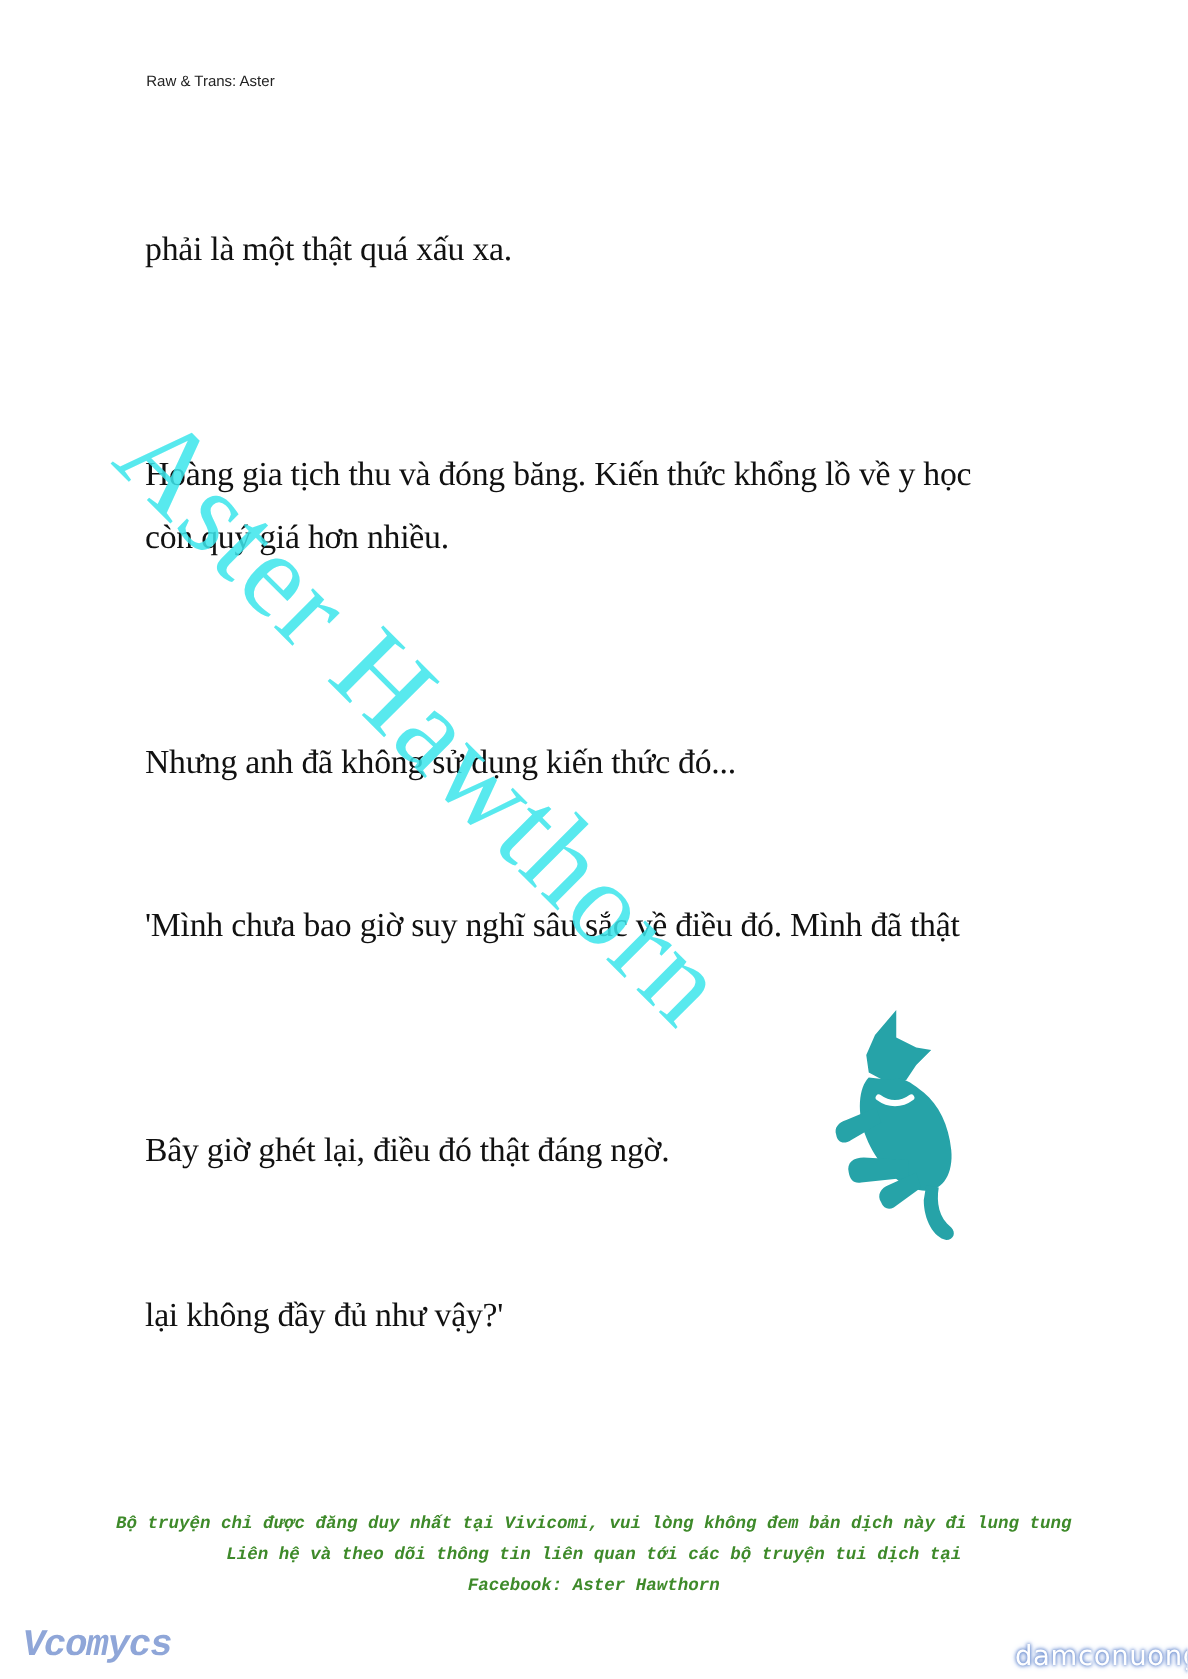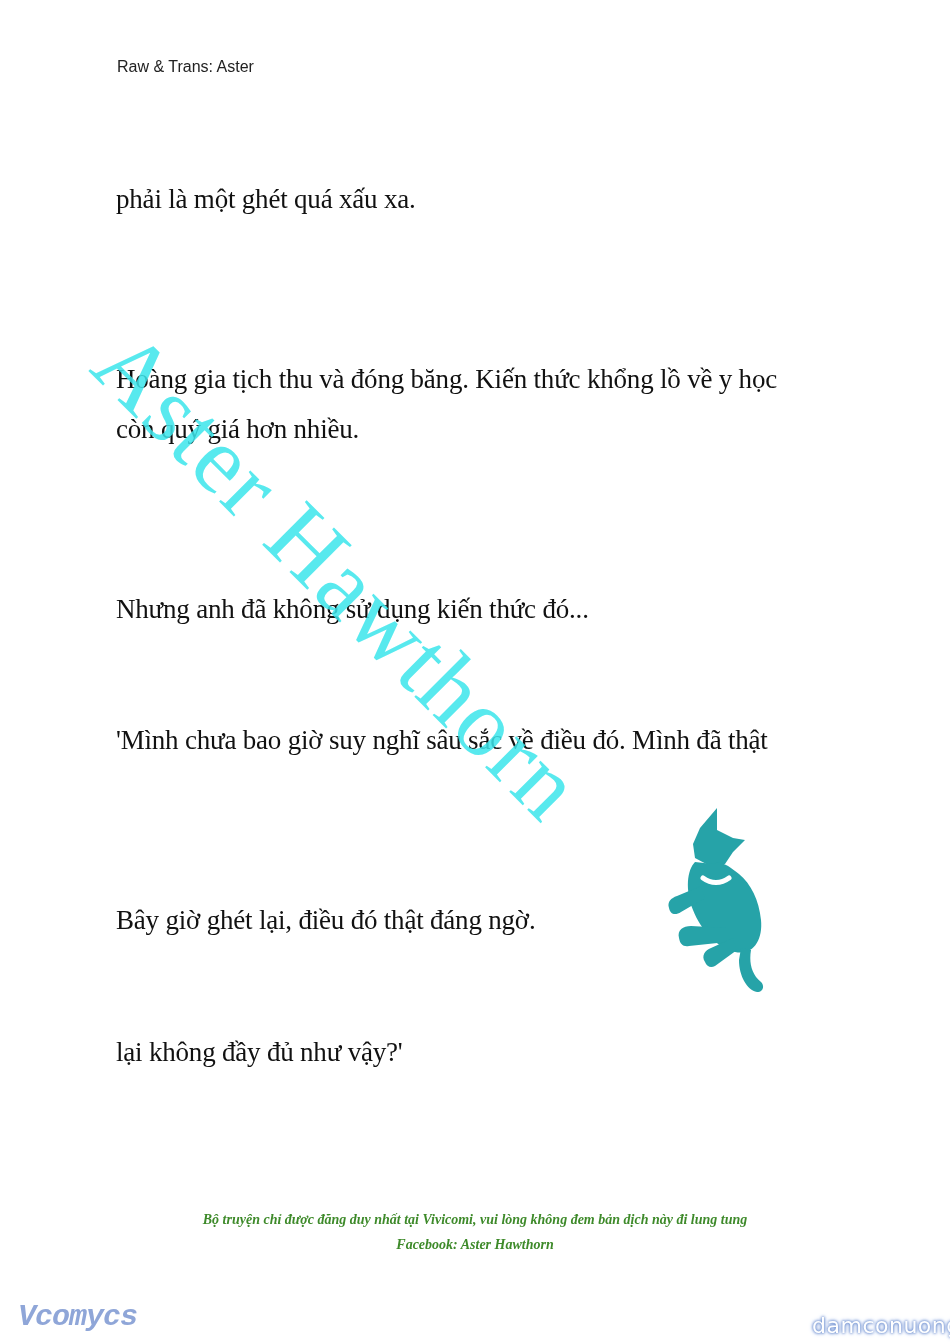--- a/index.html
+++ b/index.html
@@ -3,21 +3,21 @@
   <meta charset="utf-8">
   <style>
     html, body { margin: 0; padding: 0; }
     body {
       width: 950px; height: 1343px; background: #ffffff;
       position: relative; overflow: hidden;
       font-family: "Liberation Serif", serif; color: #111111;
     }
     .header {
       position: absolute; left: 117px; top: 58px;
-      font-family: "Liberation Sans", sans-serif; font-size: 16px; color: #222;
+      font-family: "Liberation Sans", sans-serif; font-size: 12px; color: #222;
     }
     .para {
       position: absolute; left: 116px; width: 740px;
       font-size: 27px; line-height: 50px; color: #111;
       letter-spacing: -0.2px;
     }
     .p1 { top: 174px; }
     .p2 { top: 354px; }
     .p3 { top: 584px; }
     .p4 { top: 715px; }
@@ -27,42 +27,42 @@
       position: absolute; left: 60px; top: 578px;
       transform: rotate(45deg); transform-origin: 0 0;
       font-family: "Liberation Serif", serif; font-size: 96px;
       color: #3ce6ec; opacity: 0.85; white-space: nowrap;
       pointer-events: none; letter-spacing: 2px;
     }
     .watermark { left: 150px; top: 308px; }
     .cat { position: absolute; left: 655px; top: 800px; width: 130px; height: 195px; }
     .footer {
       position: absolute; left: 0; width: 950px; top: 1207px; text-align: center;
-      font-family: Liberation Serif, serif; font-style: italic; font-weight: bold;
+      font-family: Liberation Mono, monospace; font-style: italic; font-weight: bold;
       font-size: 14px; line-height: 25px; color: #3e8a2a;
     }
     .logo-left {
       position: absolute; left: 18px; top: 1300px;
       font-family: Liberation Mono, monospace; font-style: italic; font-weight: bold;
       font-size: 30px; color: #8fa6d8; letter-spacing: -1px;
     }
     .logo-right {
       position: absolute; left: 812px; top: 1313px;
       font-family: "DejaVu Sans", sans-serif; font-size: 22px; color: #ffffff;
       text-shadow: 0 0 3px #6d8fd0, 0 0 3px #6d8fd0, 0 0 5px #9fb6e6;
       letter-spacing: 0.5px;
     }
   </style>
 </head>
 <body>
 
 <div class="header">Raw &amp; Trans: Aster</div>
 
 <div class="para p1">
-  <div>phải là một ghét quá xấu xa.</div>
+  <div>phải là một thật quá xấu xa.</div>
 </div>
 <div class="para p2">
   <div>Hoàng gia tịch thu và đóng băng. Kiến thức khổng lồ về y học</div>
   <div>còn quý giá hơn nhiều.</div>
 </div>
 <div class="para p3">
   <div>Nhưng anh đã không sử dụng kiến thức đó...</div>
 </div>
 <div class="para p4">
   <div>'Mình chưa bao giờ suy nghĩ sâu sắc về điều đó. Mình đã thật</div>
@@ -90,17 +90,18 @@
     <path d="M50 162 C46 156 50 150 56 148 L78 138 L82 150 L60 166 C56 168 52 167 50 162 Z"></path>
 
     <path d="M86 148 L96 150 C94 162 96 174 106 182 C110 186 108 192 102 192 C92 190 84 176 84 160 Z"></path>
   </g>
 
   <path d="M48 78 C56 84 66 84 74 78" stroke="#ffffff" stroke-width="5" fill="none" stroke-linecap="round"></path>
 </svg>
 
 <div class="footer">
   <div>Bộ truyện chỉ được đăng duy nhất tại Vivicomi, vui lòng không đem bản dịch này đi lung tung</div>
+  <div>Liên hệ và theo dõi thông tin liên quan tới các bộ truyện tui dịch tại</div>
   <div>Facebook: Aster Hawthorn</div>
 </div>
 
 <div class="logo-left">Vcomycs</div>
 <div class="logo-right">damconuong</div>
 
 </body></html>

